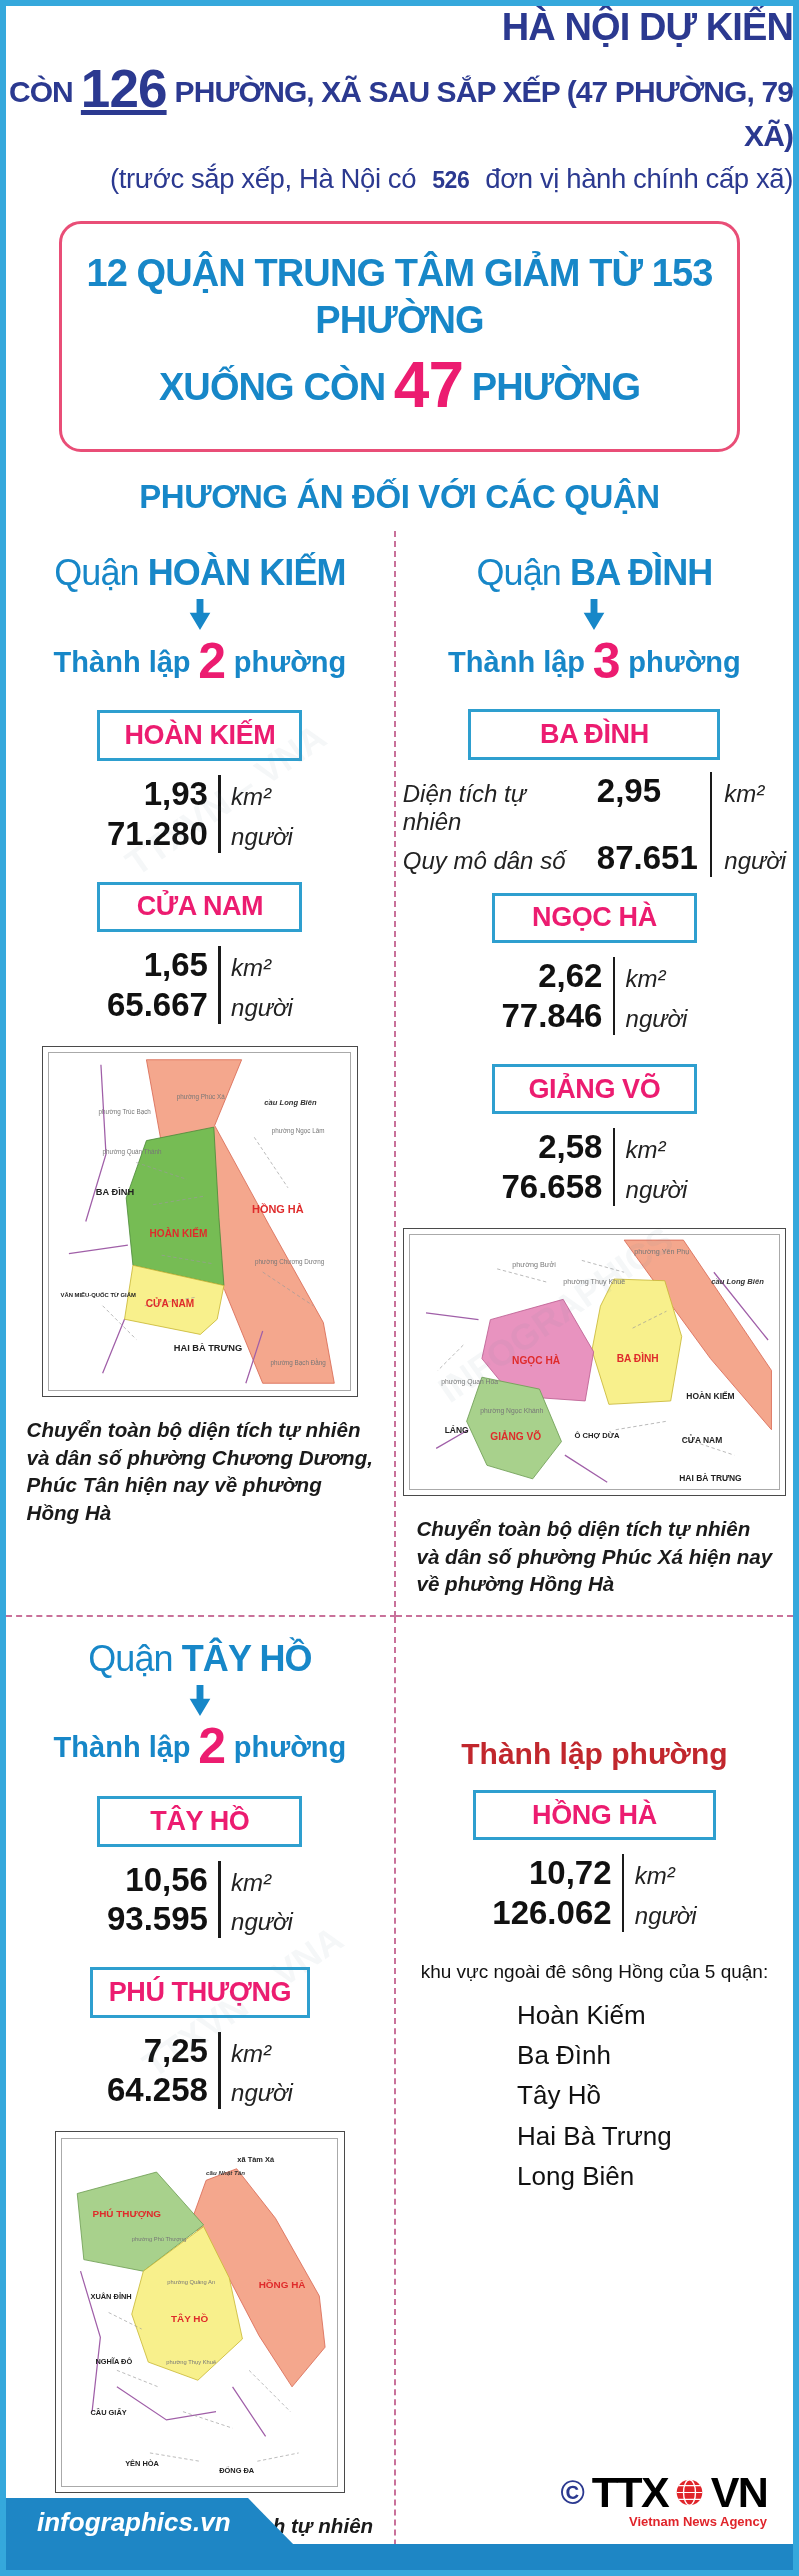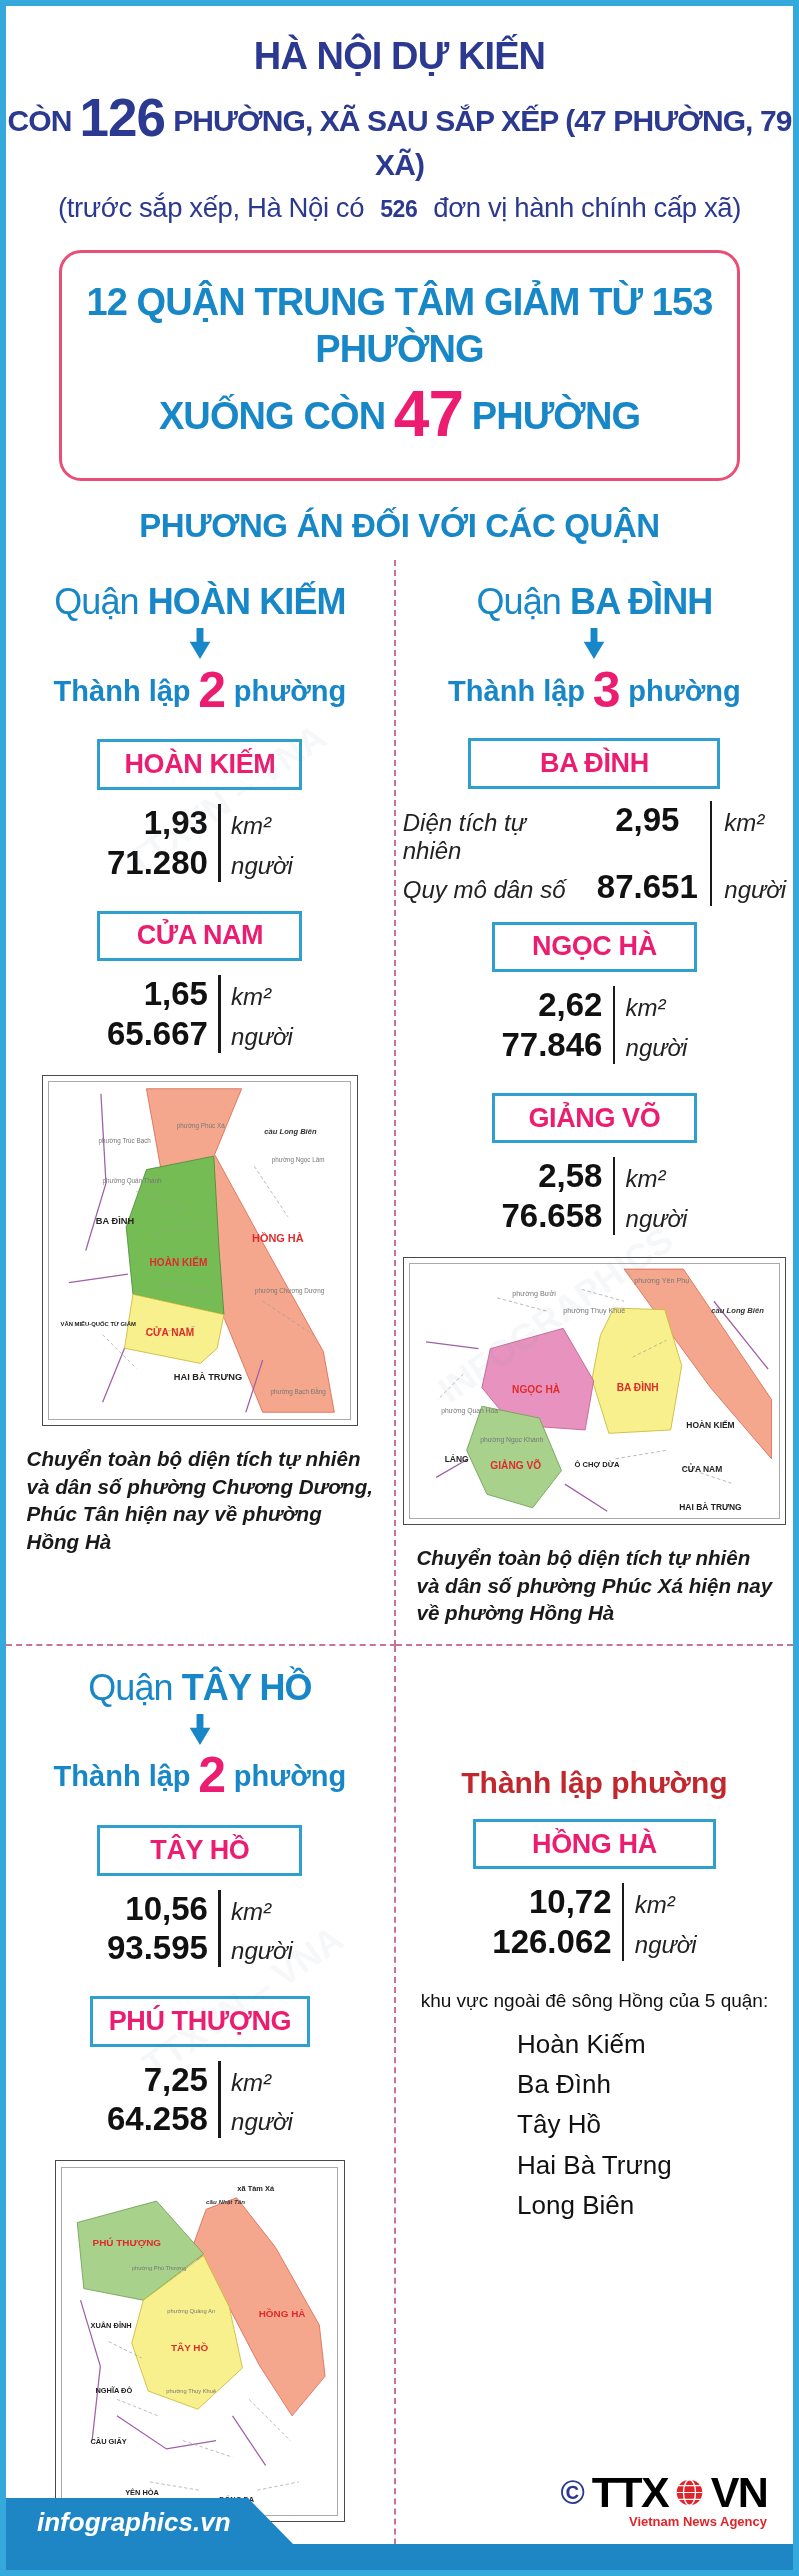--- a/index.html
+++ b/index.html
@@ -1,23 +1,23 @@
 <!DOCTYPE html>
 <html style="font-size:13.7px"><head>
 <meta charset="utf-8">
 <style>
   html,body{margin:0;padding:0;background:#fff;}
   .page{width:799px;height:2576px;box-sizing:border-box;border:6.9px solid #35A8DC;
     background:#fff;position:relative;overflow:hidden;
     font-family:"Liberation Sans",sans-serif;color:#1a1a1a;}
   
-  .header{text-align:center;padding-top:29px;}
+  .header{text-align:right;}
   .h1{font-size:38px;font-weight:bold;color:#2B3990;letter-spacing:-0.9px;}
   .h2{margin-top:8.6px;font-size:30px;font-weight:bold;color:#2B3990;letter-spacing:-0.9px;}
-  .h2 .big126{font-size:53px;vertical-align:-5.2px;margin:0 8px;}
+  .h2 .big126{font-size:53px;vertical-align:-5.2px;margin:0 8px;text-decoration:underline;}
   .h3{margin-top:10.3px;font-size:27.5px;color:#2B3990;letter-spacing:-0.4px;}
   .h3 .b526{font-weight:bold;font-size:23px;margin:0 16px;}
   
   .highlight-box{margin:26px 53px 0;border:3.4px solid #E94E77;border-radius:22px;
     padding:26px 6.9px 24px;text-align:center;}
   .hb1,.hb2{font-size:38px;font-weight:bold;color:#1787C8;letter-spacing:-0.9px;line-height:1.25;}
   .hb2 .hb-big{font-size:64px;color:#EC1C70;vertical-align:-6.9px;margin:0 8.6px;}
   
   .section-title{margin-top:26px;text-align:center;font-size:33px;font-weight:bold;color:#1787C8;letter-spacing:-0.4px;}
   
@@ -37,21 +37,21 @@
     font-size:27px;font-weight:bold;color:#EC1C70;letter-spacing:-0.4px;}
   .stats{display:inline-grid;grid-template-columns:auto 2.6px auto;column-gap:10.3px;row-gap:1.7px;
     align-items:baseline;margin-top:13.7px;}
   .stats .vbar{grid-column:2;grid-row:1 / span 2;width:2.6px;background:#1a1a1a;align-self:stretch;}
   .stats .num{font-size:33px;font-weight:bold;color:#111;text-align:right;grid-column:1;}
   .stats .unit{font-size:24px;font-style:italic;color:#222;text-align:left;grid-column:3;}
   .stats4{display:inline-grid;grid-template-columns:auto auto 2.6px auto;column-gap:12px;row-gap:3.4px;
     align-items:baseline;margin-top:12px;}
   .stats4 .vbar{grid-column:3;grid-row:1 / span 2;width:2.6px;background:#1a1a1a;align-self:stretch;}
   .stats4 .slabel{font-size:24px;font-style:italic;color:#222;text-align:left;grid-column:1;}
-  .stats4 .num{font-size:33px;font-weight:bold;color:#111;text-align:center;grid-column:2;}
+  .stats4 .num{font-size:33px;font-weight:bold;color:#111;text-align:left;grid-column:2;}
   .stats4 .unit{font-size:24px;font-style:italic;color:#222;text-align:left;grid-column:4;}
   .mapbox{margin:22px auto 0;border:1.7px solid #4a4a4a;background:#fff;padding:5.2px;width:fit-content;}
   .mapbox svg{display:block;border:0.9px solid #aaa;background:#fff;}
   .caption{margin:19px 13.7px 0;font-size:20.6px;font-weight:bold;font-style:italic;color:#1a1a1a;
     text-align:left;line-height:1.34;}
   
   .hh-title{margin-top:106px;font-size:30px;font-weight:bold;color:#C1272D;}
   .hh-box{margin-top:19px;}
   .hh-note{margin-top:29px;font-size:19px;color:#111;}
   .hh-list{margin:12px auto 0;text-align:left;width:fit-content;font-size:26px;line-height:1.55;color:#111;}

